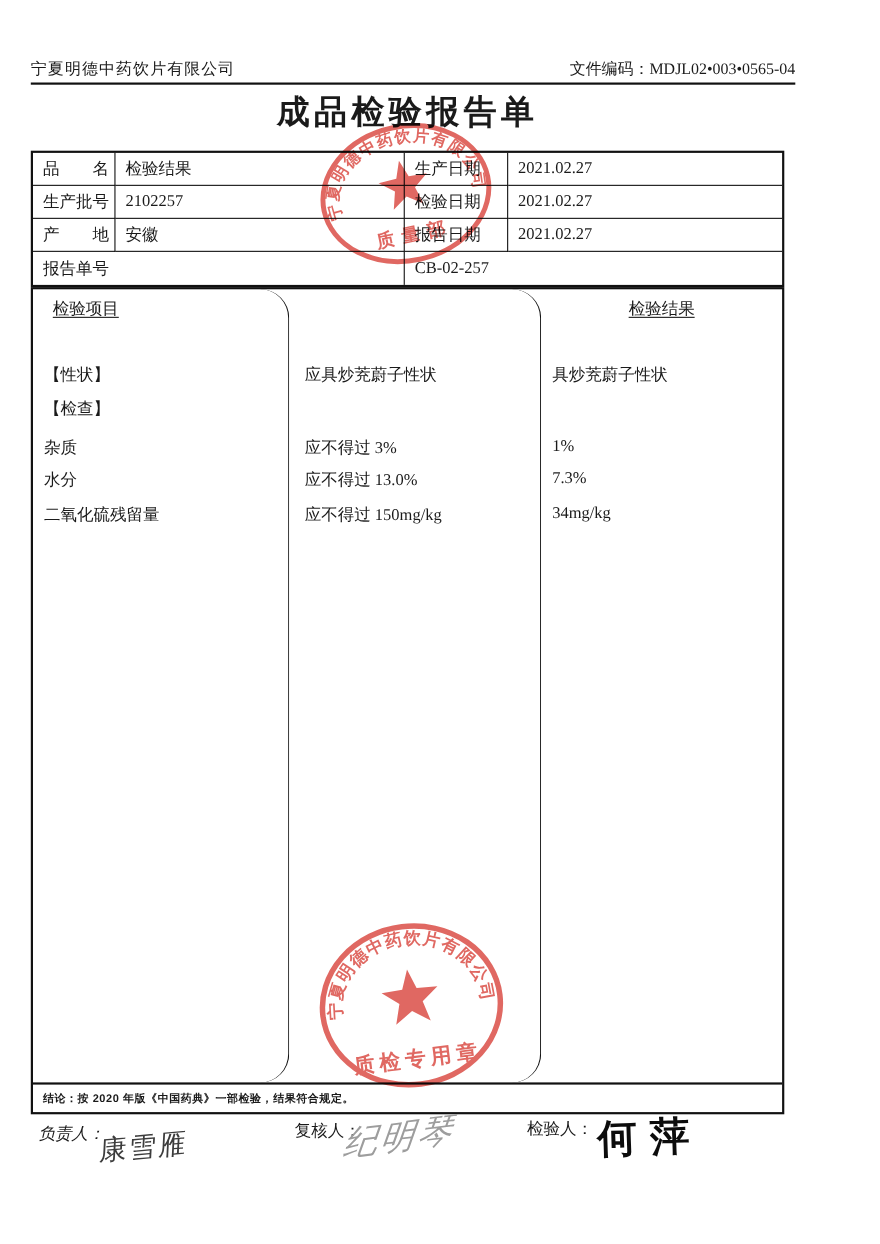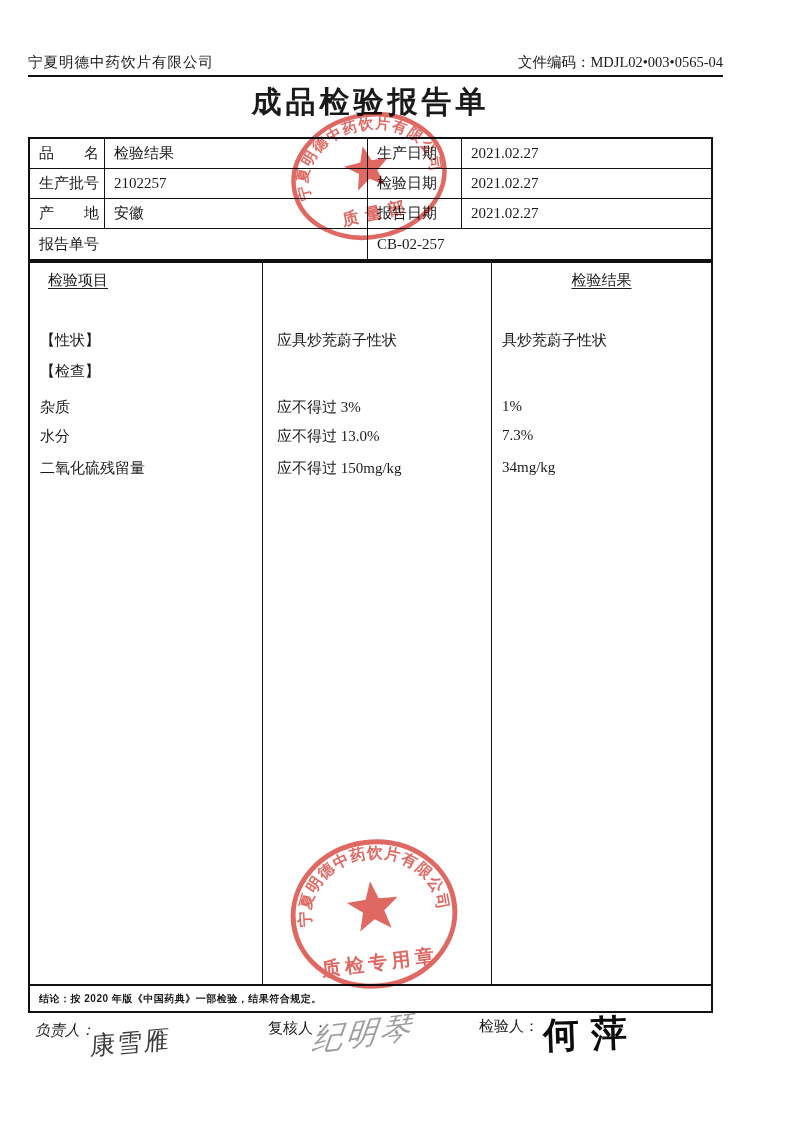--- a/index.html
+++ b/index.html
@@ -30,21 +30,21 @@
            display:flex; align-items:center; padding-left:9px; }
   .t1 .nr { border-right:none; }
   .t1 .nb { border-bottom:none; }
   .t1 .sp2a { grid-column:1 / 3;text-align:center; }
   .t1 .sp2b { grid-column:3 / 5; }
   
   .t2 { position:absolute; left:28px; top:261px; width:685px; height:752px;
         border:2px solid #111; display:flex; flex-direction:column; font-size:15px; }
   .t2-body { height:721px; display:grid; grid-template-columns:233px 229px 1fr; }
   .t2-col { position:relative; }
-  .t2-col.b { border-right:1px solid #111; }
+  .t2-col.b { border-right:1px solid #111;border-radius:26px; }
   .t2-head { position:absolute; top:8px; text-decoration:underline; text-underline-offset:3px; }
   .h1 { left:18px; }
   .hc { left:0; width:100%; text-align:center; }
   .itm { position:absolute; white-space:nowrap; }
   .y0 { top:68px; } .y1 { top:99px; } .y2 { top:135px; } .y3 { top:164px; } .y4 { top:196px; }
   .ix { left:10px; } .sx { left:14px; } .rx { left:10px; }
   .t2-footer { flex:1; border-top:2px solid #111; display:flex; align-items:center;
                padding-left:9px; font-family:"Liberation Sans","DejaVu Sans",sans-serif;
                font-weight:bold; font-size:10px; letter-spacing:0.5px; }
   

